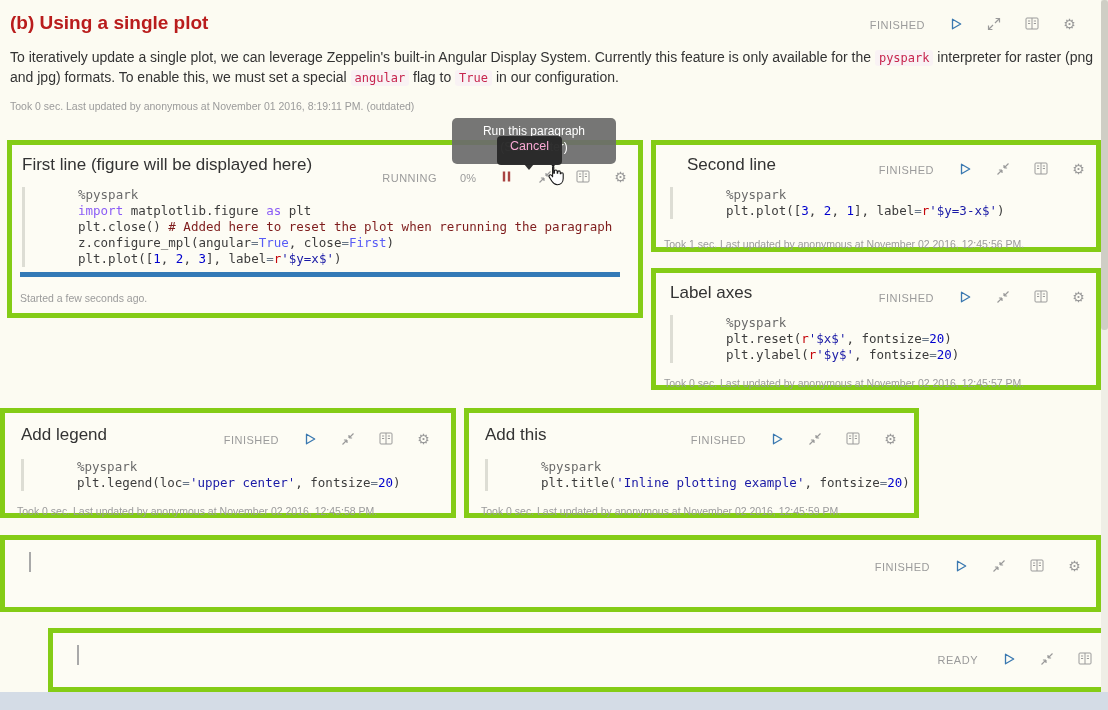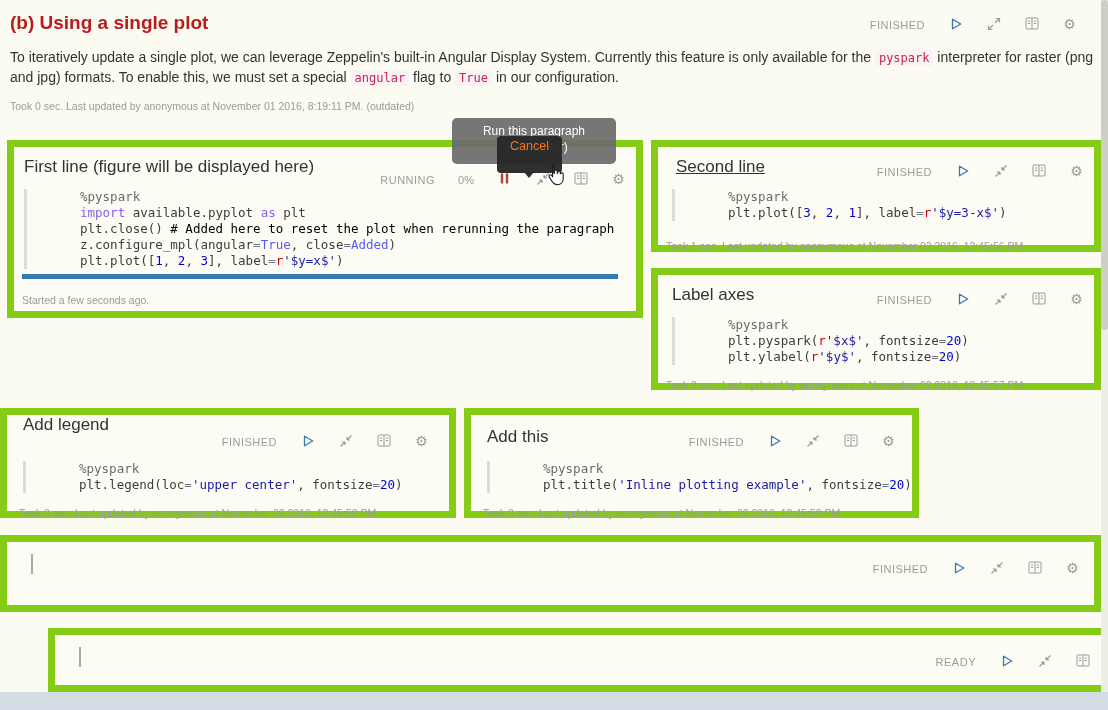--- a/index.html
+++ b/index.html
@@ -1,43 +1,43 @@
 <!DOCTYPE html>
 <html style="--page-bg: #fcfbf2; --card-bg: #fdfcf4; --progress: #337ab7; --inline-code: #c7254e; --footer: #d4dce6; --play-icon: #3a78b0; --pause-icon: #a94442; --icon-gray: #9a9a9a;"><head>
 <meta charset="utf-8">
 <style>
   html,body{margin:0;padding:0;}
   .page{position:relative;width:1108px;height:710px;background:var(--page-bg,#fcfbf2);
         font-family:"Liberation Sans",sans-serif;overflow:hidden;color:#333;}
-  .card{position:absolute;background:var(--card-bg,#fdfcf4);border:7px solid #84cc16;box-sizing:border-box;}
+  .card{position:absolute;background:var(--card-bg,#fdfcf4);border:5px solid #84cc16;box-sizing:border-box;}
   .no-border{border:none;background:transparent;}
   .para-title{position:absolute;left:10px;top:10px;font-size:17px;font-weight:500;color:#333;}
   .head-title{position:absolute;left:10px;top:12px;font-size:19px;font-weight:700;color:#b91c1c;}
   .status{position:absolute;right:10px;display:flex;align-items:flex-end;gap:23px;}
   .st{font-size:11px;color:#9b9b9b;letter-spacing:.5px;}
   .pct{font-size:11px;color:#9b9b9b;}
   .icon{display:inline-flex;align-items:center;justify-content:center;width:15px;height:15px;cursor:pointer;}
   .gear{font-size:14px;color:#9a9a9a;line-height:14px;font-family:"DejaVu Sans",sans-serif;}
   .codeblock{position:absolute;left:10px;right:14px;border-left:3px solid #ddddd4;padding-left:9px;
              font-family:"DejaVu Sans Mono","Liberation Mono",monospace;font-size:12.5px;line-height:16px;}
   .code-line{white-space:pre;margin-left:44px;}
   .tok-magic{color:#6a6a6a}.tok-kw{color:#8b5cf6}.tok-plain{color:#3c3c3c}
-  .tok-cmt{color:#000000}.tok-str{color:#1a1aa6}.tok-num{color:#0000cd}
+  .tok-cmt{color:#7f1d1d}.tok-str{color:#1a1aa6}.tok-num{color:#0000cd}
   .tok-const{color:#585cf6}.tok-op{color:#687687}.tok-re{color:#c5060b}
   .timestamp{position:absolute;left:10px;font-size:10.5px;color:#9b9b9b;}
   .note{position:absolute;left:8px;font-size:10.5px;color:#9b9b9b;}
   .progressbar{position:absolute;left:8px;right:18px;height:5px;background:var(--progress,#337ab7);}
   .bodytext{position:absolute;left:10px;top:48px;width:1084px;font-size:14px;line-height:19px;color:#333;}
   .seg-code{font-family:"DejaVu Sans Mono","Liberation Mono",monospace;font-size:12px;
             color:var(--inline-code,#c7254e);background:#f9f2f4;border-radius:3px;padding:1px 4px;}
   .cursor-bar{position:absolute;left:24px;top:12px;width:2px;height:20px;background:#a9a9a9;}
   .tt-run{position:absolute;left:452px;top:118px;width:152px;background:rgba(108,108,108,.93);color:#fff;
           border-radius:5px;text-align:center;font-size:12px;line-height:16px;padding:5px 6px 9px;}
-  .tt-cancel{position:absolute;left:497px;top:136px;background:rgba(40,40,40,.96);color:#f97316;
-             border-radius:4px;font-size:12.5px;padding:3px 13px 20px;}
+  .tt-cancel{position:absolute;left:497px;top:136px;background:rgba(40,40,40,.96);color:#f9a8d4;
+             border-radius:4px;font-size:12.5px;padding:3px 13px 12px;}
   .tt-cancel::after{content:"";position:absolute;left:50%;margin-left:-5px;bottom:-5px;
              border:5px solid transparent;border-bottom:none;border-top:6px solid rgba(40,40,40,.96);}
   .hand-cursor{position:absolute;left:546px;top:164px;}
   .footer-strip{position:absolute;left:0;top:692px;width:1108px;height:18px;background:var(--footer,#d4dce6);}
   .scroll-track{position:absolute;right:0;top:0;width:7px;height:692px;background:#efeee6;}
   .scroll-thumb{position:absolute;right:0;top:0;width:7px;height:330px;background:#cfcec5;border-radius:3px;}
 </style>
 </head>
 <body>
 
@@ -87,31 +87,31 @@
       <span class="icon">
         <svg width="14" height="13" viewBox="0 0 14 13" fill="none" stroke="#9a9a9a" stroke-width="1">
             <rect x="1" y="1" width="12" height="11" rx="1"></rect>
             <path d="M7 1v11M3 4h2.2M3 6.5h2.2M8.8 4H11M8.8 6.5H11"></path>
           </svg>
       </span>
       <span class="icon gear">⚙</span>
     </div>
     <div class="codeblock" style="top:42px;">
         <div class="code-line"><span class="tok-magic">%pyspark</span></div>
-        <div class="code-line"><span class="tok-kw">import</span><span class="tok-plain"> available.pyplot </span><span class="tok-kw">as</span><span class="tok-plain"> plt</span></div>
+        <div class="code-line"><span class="tok-kw">import</span><span class="tok-plain"> matplotlib.figure </span><span class="tok-kw">as</span><span class="tok-plain"> plt</span></div>
         <div class="code-line"><span class="tok-plain">plt.close() </span><span class="tok-cmt"># Added here to reset the plot when rerunning the paragraph</span></div>
-        <div class="code-line"><span class="tok-plain">z.configure_mpl(angular</span><span class="tok-op">=</span><span class="tok-const">True</span><span class="tok-plain">, close</span><span class="tok-op">=</span><span class="tok-const">Added</span><span class="tok-plain">)</span></div>
+        <div class="code-line"><span class="tok-plain">z.configure_mpl(angular</span><span class="tok-op">=</span><span class="tok-const">True</span><span class="tok-plain">, close</span><span class="tok-op">=</span><span class="tok-const">First</span><span class="tok-plain">)</span></div>
         <div class="code-line"><span class="tok-plain">plt.plot([</span><span class="tok-num">1</span><span class="tok-plain">, </span><span class="tok-num">2</span><span class="tok-plain">, </span><span class="tok-num">3</span><span class="tok-plain">], label</span><span class="tok-op">=</span><span class="tok-re">r</span><span class="tok-str">'$y=x$'</span><span class="tok-plain">)</span></div>
       </div>
     <div class="progressbar" style="top:127px;"></div>
     <div class="note" style="top:147px;">Started a few seconds ago.</div>
   </div>
 
   <div class="card" style="left:651px;top:140px;width:450px;height:112px;">
-    <div class="para-title" style="left:18px;text-decoration:underline;">Second line</div>
+    <div class="para-title" style="left:31px;">Second line</div>
     <div class="status" style="top:16px;">
       <span class="st">FINISHED</span>
       <span class="icon">
         <svg width="14" height="14" viewBox="0 0 14 14">
             <path d="M3.5 2.2l8.2 4.8-8.2 4.8z" fill="none" stroke="#3a78b0" stroke-width="1.3" stroke-linejoin="round"></path>
           </svg>
       </span>
       <span class="icon">
         <svg width="14" height="14" viewBox="0 0 14 14" fill="none" stroke="#9a9a9a" stroke-width="1.2">
             <path d="M12.5 1.5L8 6M8 6V2.9M8 6h3.1M1.5 12.5L6 8M6 8v3.1M6 8H2.9"></path>
@@ -149,28 +149,28 @@
       <span class="icon">
         <svg width="14" height="13" viewBox="0 0 14 13" fill="none" stroke="#9a9a9a" stroke-width="1">
             <rect x="1" y="1" width="12" height="11" rx="1"></rect>
             <path d="M7 1v11M3 4h2.2M3 6.5h2.2M8.8 4H11M8.8 6.5H11"></path>
           </svg>
       </span>
       <span class="icon gear">⚙</span>
     </div>
     <div class="codeblock" style="top:42px;left:14px;">
         <div class="code-line"><span class="tok-magic">%pyspark</span></div>
-        <div class="code-line"><span class="tok-plain">plt.pyspark(</span><span class="tok-re">r</span><span class="tok-str">'$x$'</span><span class="tok-plain">, fontsize</span><span class="tok-op">=</span><span class="tok-num">20</span><span class="tok-plain">)</span></div>
+        <div class="code-line"><span class="tok-plain">plt.reset(</span><span class="tok-re">r</span><span class="tok-str">'$x$'</span><span class="tok-plain">, fontsize</span><span class="tok-op">=</span><span class="tok-num">20</span><span class="tok-plain">)</span></div>
         <div class="code-line"><span class="tok-plain">plt.ylabel(</span><span class="tok-re">r</span><span class="tok-str">'$y$'</span><span class="tok-plain">, fontsize</span><span class="tok-op">=</span><span class="tok-num">20</span><span class="tok-plain">)</span></div>
       </div>
     <div class="timestamp" style="top:104px;left:8px;">Took 0 sec. Last updated by anonymous at November 02 2016, 12:45:57 PM.</div>
   </div>
 
   <div class="card" style="left:0;top:408px;width:456px;height:110px;">
-    <div class="para-title" style="left:16px;top:0;">Add legend</div>
+    <div class="para-title" style="left:16px;top:12px;">Add legend</div>
     <div class="status" style="top:18px;right:20px;">
       <span class="st">FINISHED</span>
       <span class="icon">
         <svg width="14" height="14" viewBox="0 0 14 14">
             <path d="M3.5 2.2l8.2 4.8-8.2 4.8z" fill="none" stroke="#3a78b0" stroke-width="1.3" stroke-linejoin="round"></path>
           </svg>
       </span>
       <span class="icon">
         <svg width="14" height="14" viewBox="0 0 14 14" fill="none" stroke="#9a9a9a" stroke-width="1.2">
             <path d="M12.5 1.5L8 6M8 6V2.9M8 6h3.1M1.5 12.5L6 8M6 8v3.1M6 8H2.9"></path>

